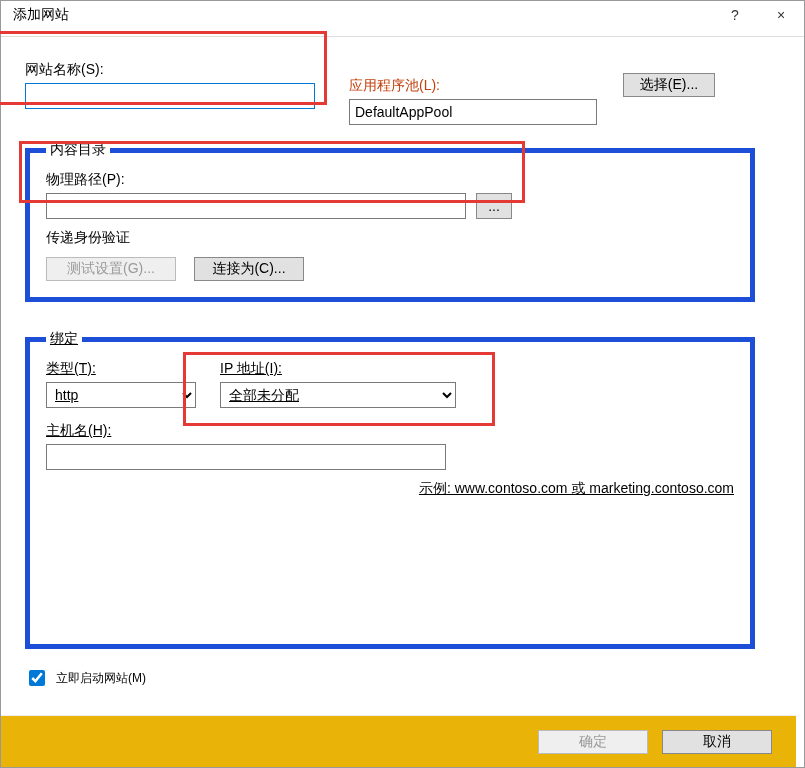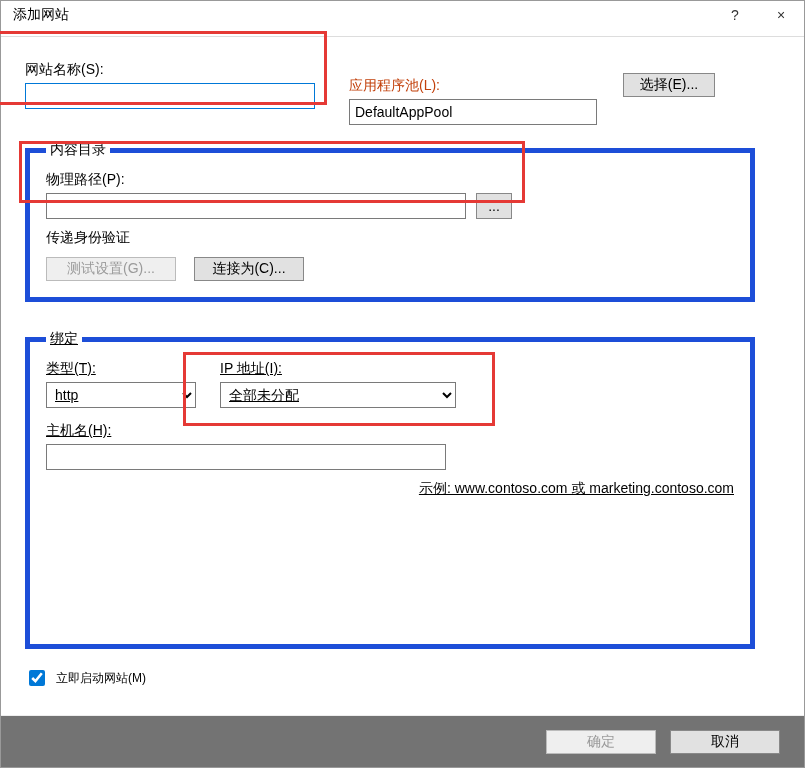--- a/index.html
+++ b/index.html
@@ -100,29 +100,29 @@
     gap: 8px;
     margin-top: 18px;
   }
   .checkbox-row input[type=checkbox] {
     width: 16px; height: 16px;
     accent-color: #0078d7;
   }
 
   .footer {
     position: absolute;
-    bottom: 0; left: 0; right: 0;
+    bottom: 0; left: 0; right: 8px;
     height: 52px;
     display: flex;
     justify-content: flex-end;
     align-items: center;
     gap: 14px;
     padding: 0 24px;
     border-top: 1px solid #eee;
-    background: #737373;
+    background: #eab308;
   }
 </style>
 </head>
 <body>
 
 <div class="window">
 
   <div class="titlebar">
     <span class="title">添加网站</span>
     <div class="btn">?</div>

